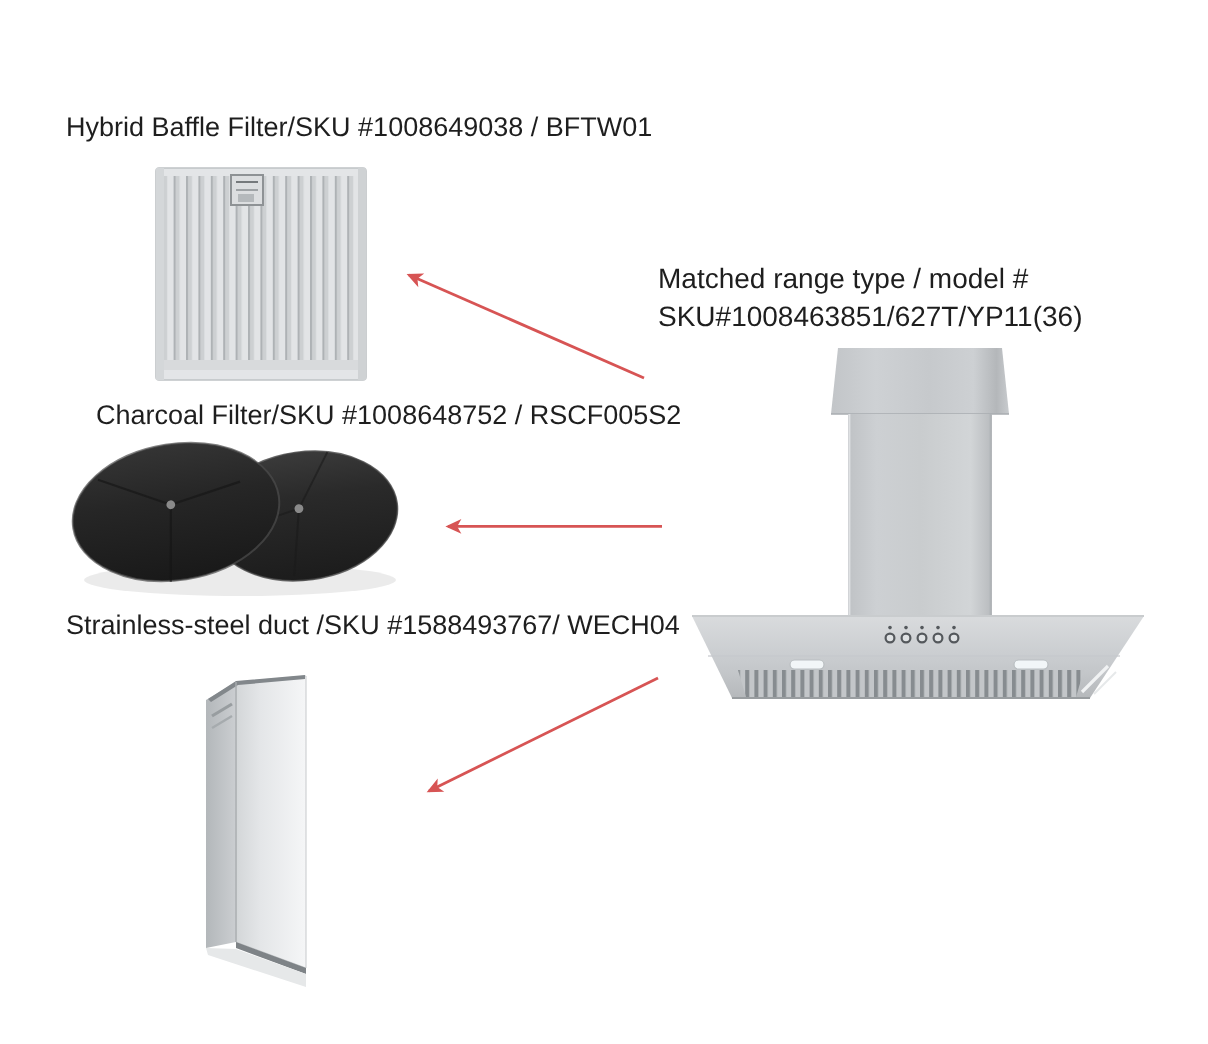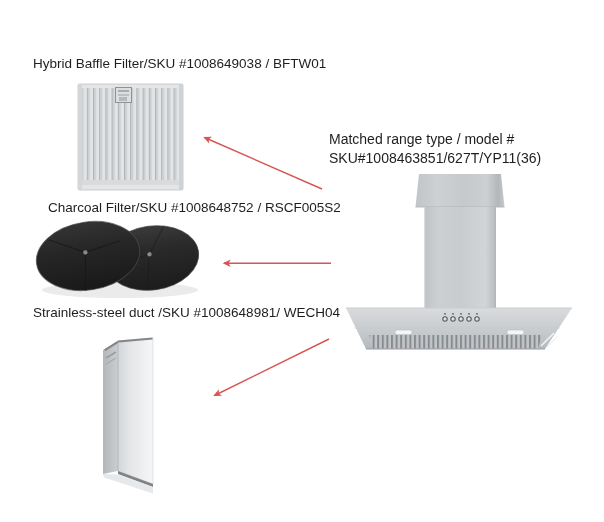--- a/index.html
+++ b/index.html
@@ -23,21 +23,21 @@
 
   <div class="label label-baffle">Hybrid Baffle Filter/SKU #1008649038 / BFTW01</div>
 
   <div class="label label-matched">
     <div>Matched range type / model #</div>
     <div>SKU#1008463851/627T/YP11(36)</div>
   </div>
 
   <div class="label label-charcoal">Charcoal Filter/SKU #1008648752 / RSCF005S2</div>
 
-  <div class="label label-duct">Strainless-steel duct /SKU #1008648981/ WECH04</div>
+  <div class="label label-duct">Strainless-steel duct /SKU #1588493767/ WECH04</div>
 
   <svg class="art" viewBox="0 0 604 522" aria-hidden="true">
     <defs>
       <linearGradient id="chimV" x1="0" y1="0" x2="1" y2="0">
         <stop offset="0" stop-color="#c2c5c8"></stop>
           <stop offset="0.25" stop-color="#ced1d4"></stop>
         <stop offset="0.55" stop-color="#c6c9cc"></stop>
           <stop offset="0.8" stop-color="#cdd0d3"></stop>
         <stop offset="0.93" stop-color="#b4b7ba"></stop>
           <stop offset="1" stop-color="#c8cbce"></stop>

